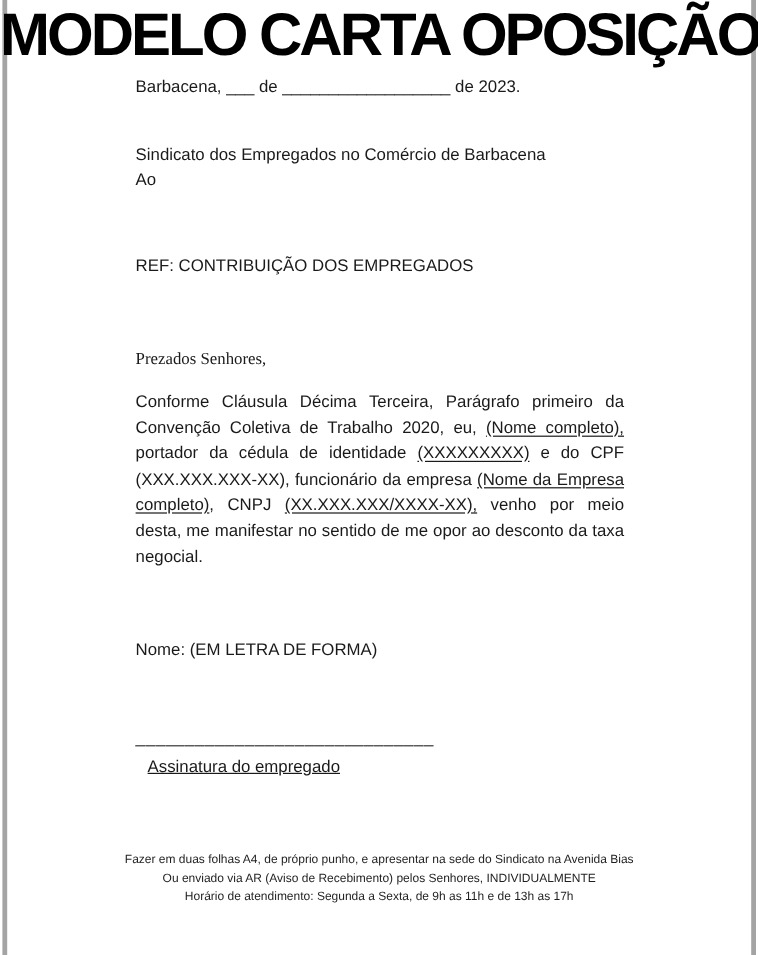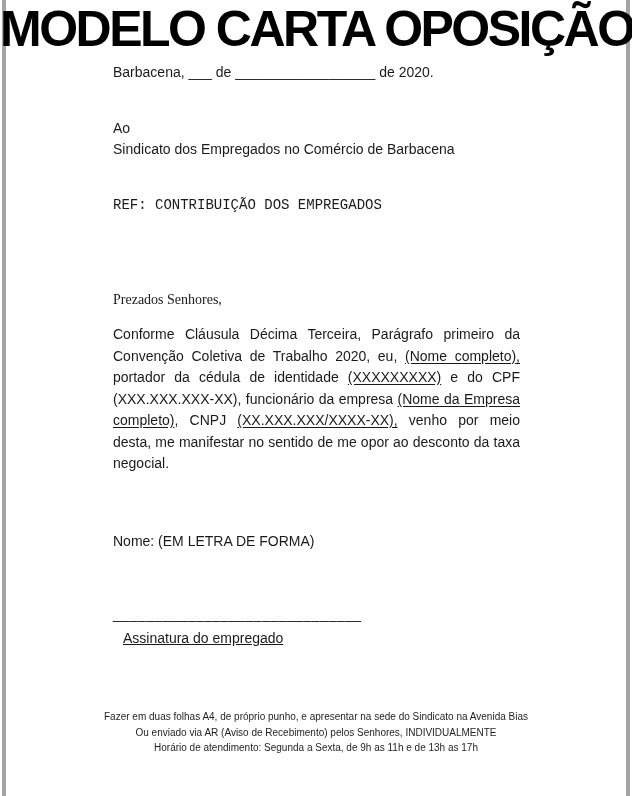--- a/index.html
+++ b/index.html
@@ -29,21 +29,21 @@
     text-align: center;
     font-size: 50px;
     font-weight: bold;
     letter-spacing: -2.5px;
     color: #000000;
     white-space: nowrap;
   }
   .txt { font-size: 14px; line-height: 21px; }
   .date-line   { position: absolute; top: 62px;  left: 113px; }
   .recipient   { position: absolute; top: 118px; left: 113px; }
-  .ref-line    { position: absolute; top: 195px; left: 113px; font-family: Liberation Mono, monospace; }
+  .ref-line    { position: absolute; top: 211px; left: 113px; }
   .salutation  { position: absolute; top: 289px; left: 113px; font-family: Liberation Serif, serif; }
   .body-par {
     position: absolute;
     top: 324px;
     left: 113px;
     width: 407px;
     font-size: 14px;
     line-height: 21.5px;
     text-align: justify;
     text-align-last: left;
@@ -67,25 +67,25 @@
 </head>
 <body>
 
 <div class="page">
 
   <div class="edge edge-left"></div>
   <div class="edge edge-right"></div>
 
   <div class="doc-title">MODELO CARTA OPOSIÇÃO</div>
 
-  <div class="date-line txt">Barbacena, ___ de __________________ de 2020.</div>
+  <div class="date-line txt">Barbacena, ___ de __________________ de 2023.</div>
 
   <div class="recipient txt">
+    <div>Sindicato dos Empregados no Comércio de Barbacena</div>
     <div>Ao</div>
-    <div>Sindicato dos Empregados no Comércio de Barbacena</div>
   </div>
 
   <div class="ref-line txt">REF: CONTRIBUIÇÃO DOS EMPREGADOS</div>
 
   <div class="salutation txt">Prezados Senhores,</div>
 
   <div class="body-par">
     <span>Conforme Cláusula Décima Terceira, Parágrafo primeiro da Convenção Coletiva de Trabalho 2020, eu, </span><span class="u">(Nome completo),</span><span> portador da cédula de identidade </span><span class="u">(XXXXXXXXX)</span><span> e do CPF (XXX.XXX.XXX-XX), funcionário da empresa </span><span class="u">(Nome da Empresa completo)</span><span>, CNPJ </span><span class="u">(XX.XXX.XXX/XXXX-XX),</span><span> venho por meio desta, me manifestar no sentido de me opor ao desconto da taxa negocial.</span>
   </div>
 

